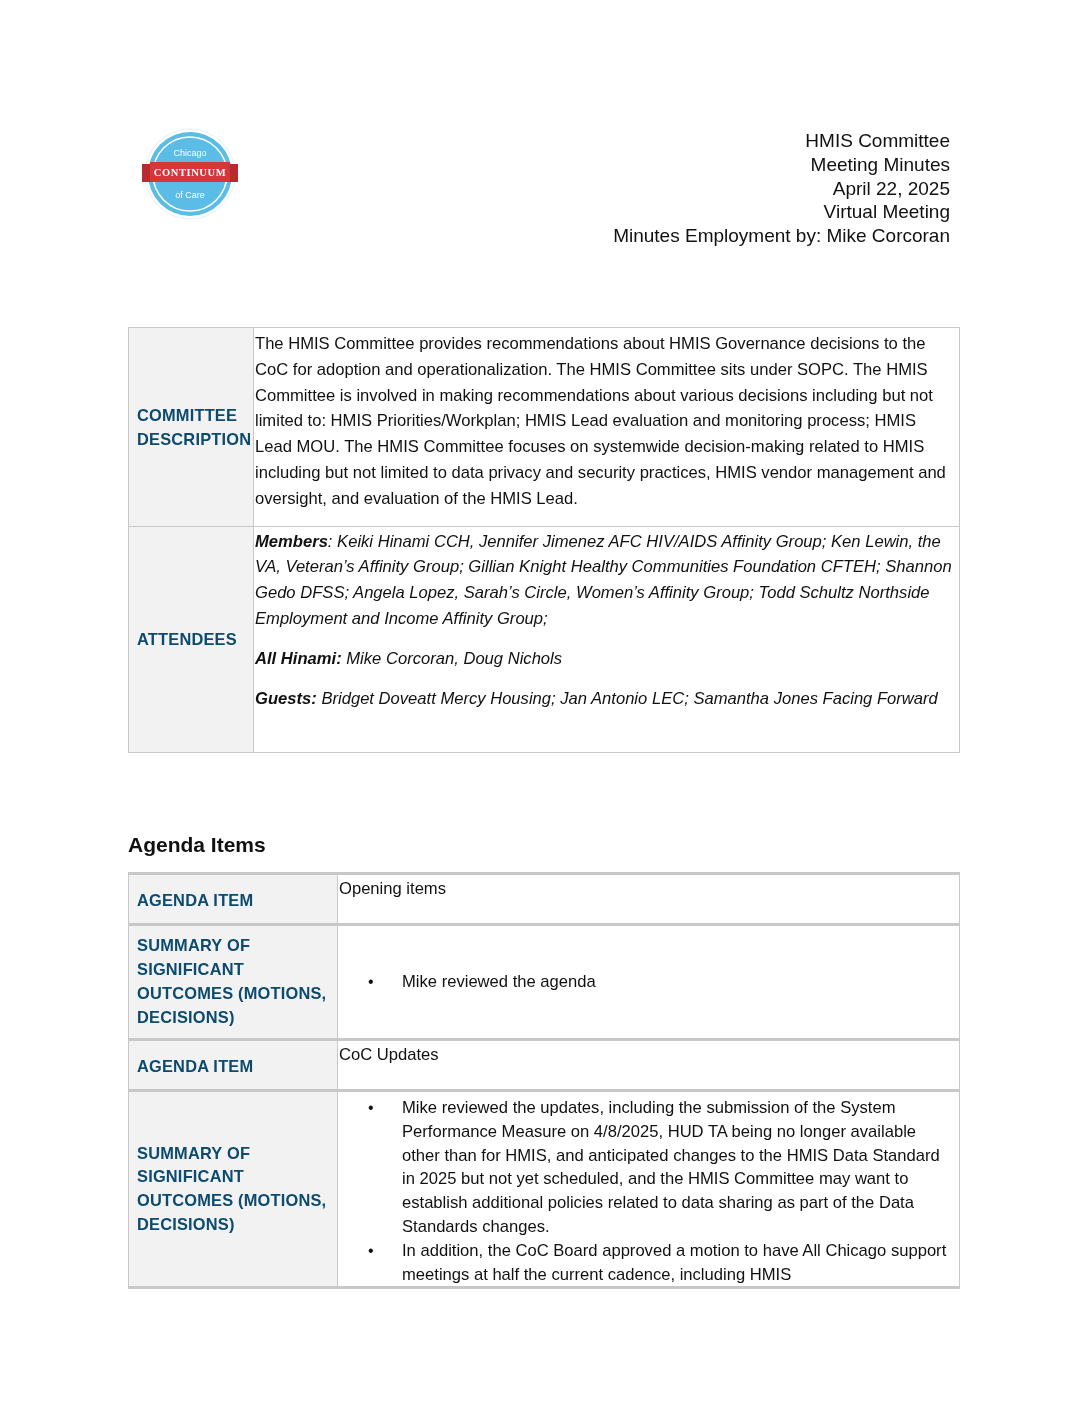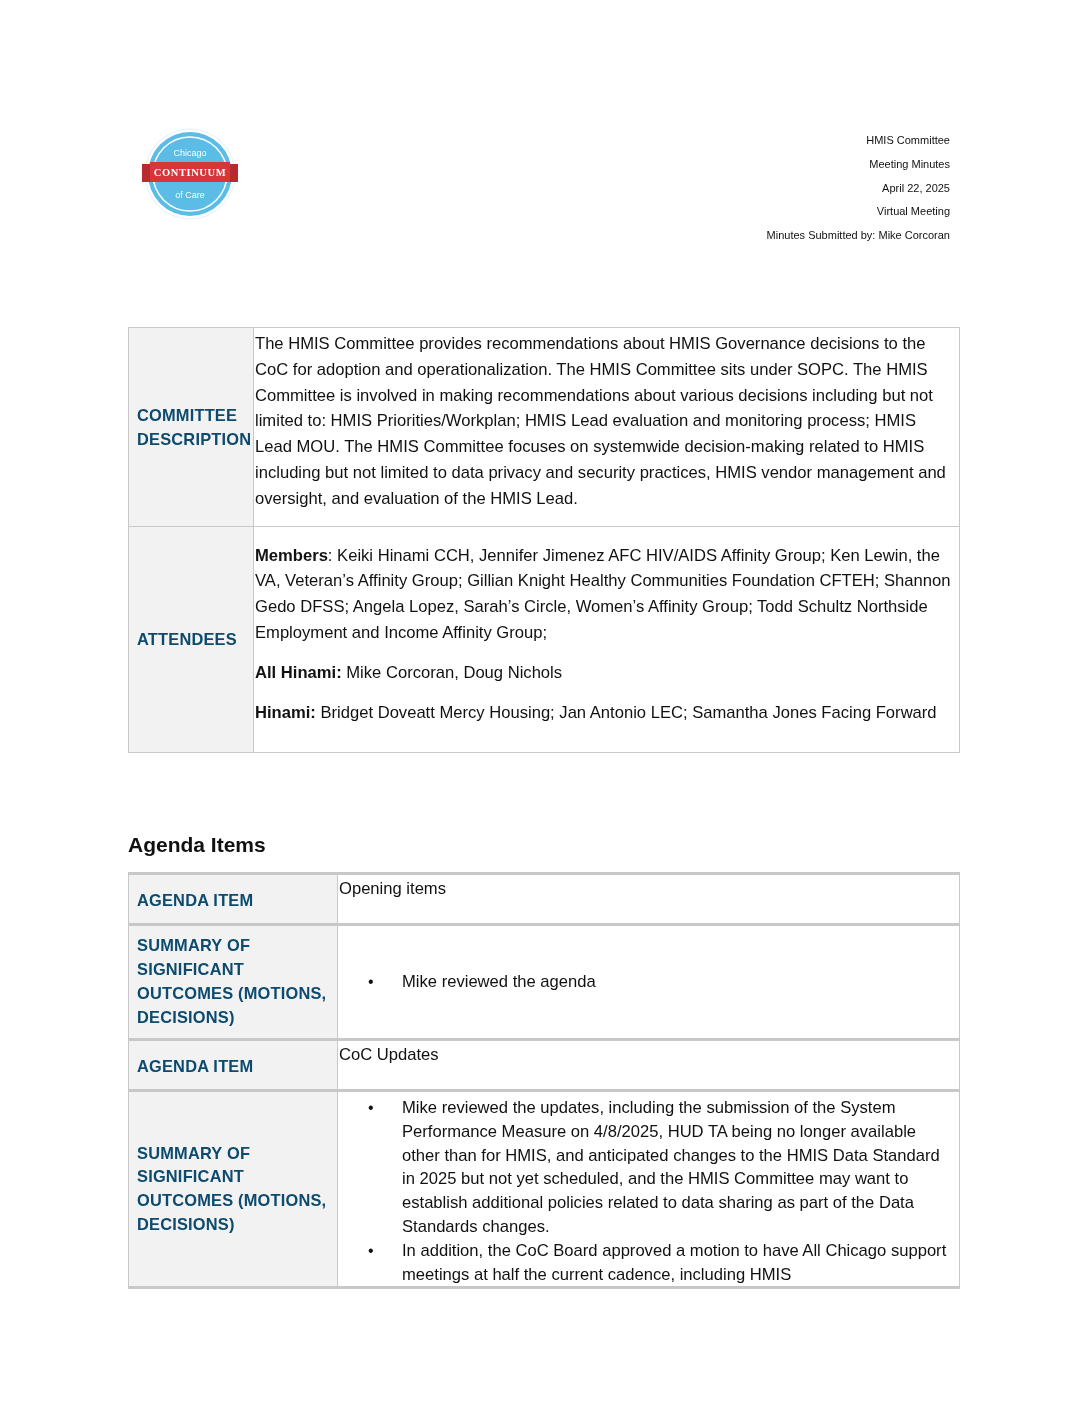--- a/index.html
+++ b/index.html
@@ -20,21 +20,21 @@
       left: 140px;
       top: 128px;
       width: 104px;
       height: 92px;
     }
     .header-block {
       position: absolute;
       right: 138px;
       top: 129px;
       text-align: right;
-      font-size: 11px;
+      font-size: 19px;
       line-height: 23.8px;
       color: #111;
     }
     .header-block div { white-space: nowrap; }
 
     table {
       border-collapse: collapse;
       table-layout: fixed;
       font-size: 16.6px;
     }
@@ -139,37 +139,37 @@
     <text x="50" y="48" text-anchor="middle" font-family="Liberation Serif, serif" font-size="10.5" font-weight="bold" fill="#ffffff" letter-spacing="0.6">CONTINUUM</text>
     <text x="50" y="70" text-anchor="middle" font-family="Liberation Sans, sans-serif" font-size="9" fill="#ffffff">of Care</text>
   </svg>
 </div>
 
 <div class="header-block">
   <div>HMIS Committee</div>
   <div>Meeting Minutes</div>
   <div>April 22, 2025</div>
   <div>Virtual Meeting</div>
-  <div>Minutes Submitted by: Mike Corcoran</div>
+  <div>Minutes Employment by: Mike Corcoran</div>
 </div>
 
 <table class="info-table">
   <tbody>
       <tr style="height:198px;">
     <td class="label-cell">COMMITTEE DESCRIPTION</td>
     <td class="content-cell">
       <p>The HMIS Committee provides recommendations about HMIS Governance decisions to the CoC for adoption and operationalization. The HMIS Committee sits under SOPC. The HMIS Committee is involved in making recommendations about various decisions including but not limited to: HMIS Priorities/Workplan; HMIS Lead evaluation and monitoring process; HMIS Lead MOU. The HMIS Committee focuses on systemwide decision-making related to HMIS including but not limited to data privacy and security practices, HMIS vendor management and oversight, and evaluation of the HMIS Lead.</p>
     </td>
   </tr>
   <tr style="height:226px;">
     <td class="label-cell">ATTENDEES</td>
-    <td class="content-cell" style="padding-top:16px;">
+    <td class="content-cell" style="padding-top:2px;font-style:italic;">
       <p><span class="bold-prefix">Members</span><span>: Keiki Hinami CCH, Jennifer Jimenez AFC HIV/AIDS Affinity Group; Ken Lewin, the VA, Veteran’s Affinity Group; Gillian Knight Healthy Communities Foundation CFTEH; Shannon Gedo DFSS; Angela Lopez, Sarah’s Circle, Women’s Affinity Group; Todd Schultz Northside Employment and Income Affinity Group;</span></p>
       <p><span class="bold-prefix">All Hinami:</span><span> Mike Corcoran, Doug Nichols</span></p>
-      <p><span class="bold-prefix">Hinami:</span><span> Bridget Doveatt Mercy Housing; Jan Antonio LEC; Samantha Jones Facing Forward</span></p>
+      <p><span class="bold-prefix">Guests:</span><span> Bridget Doveatt Mercy Housing; Jan Antonio LEC; Samantha Jones Facing Forward</span></p>
     </td>
   </tr>
 </tbody>
   </table>
 
 <div class="agenda-heading">Agenda Items</div>
 
 <table class="agenda-table">
   <tbody>
       <tr class="item-row">

